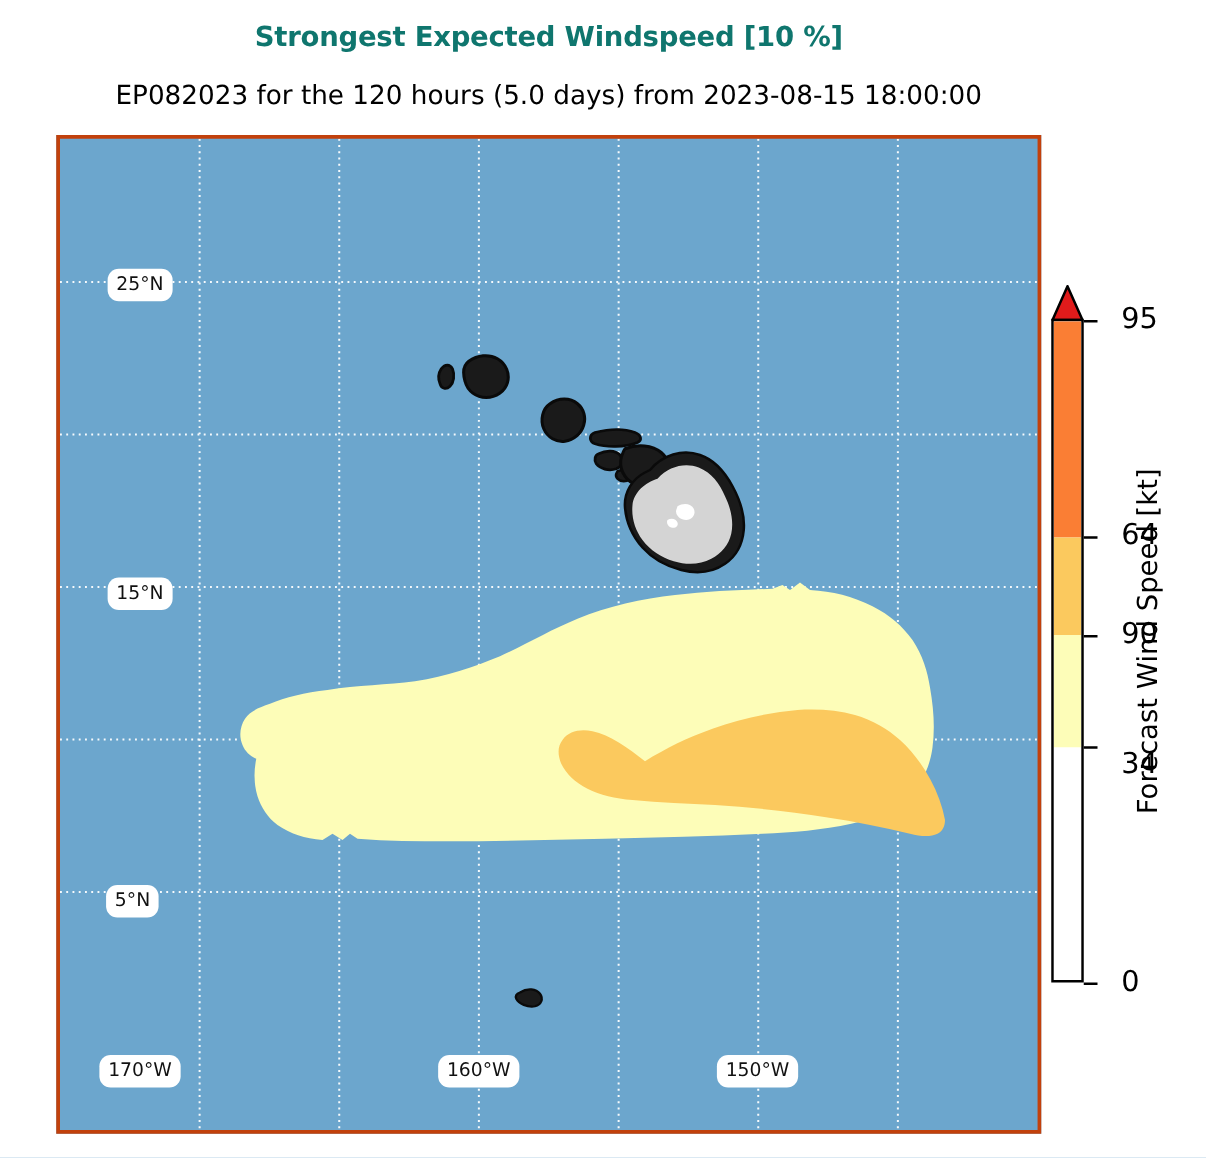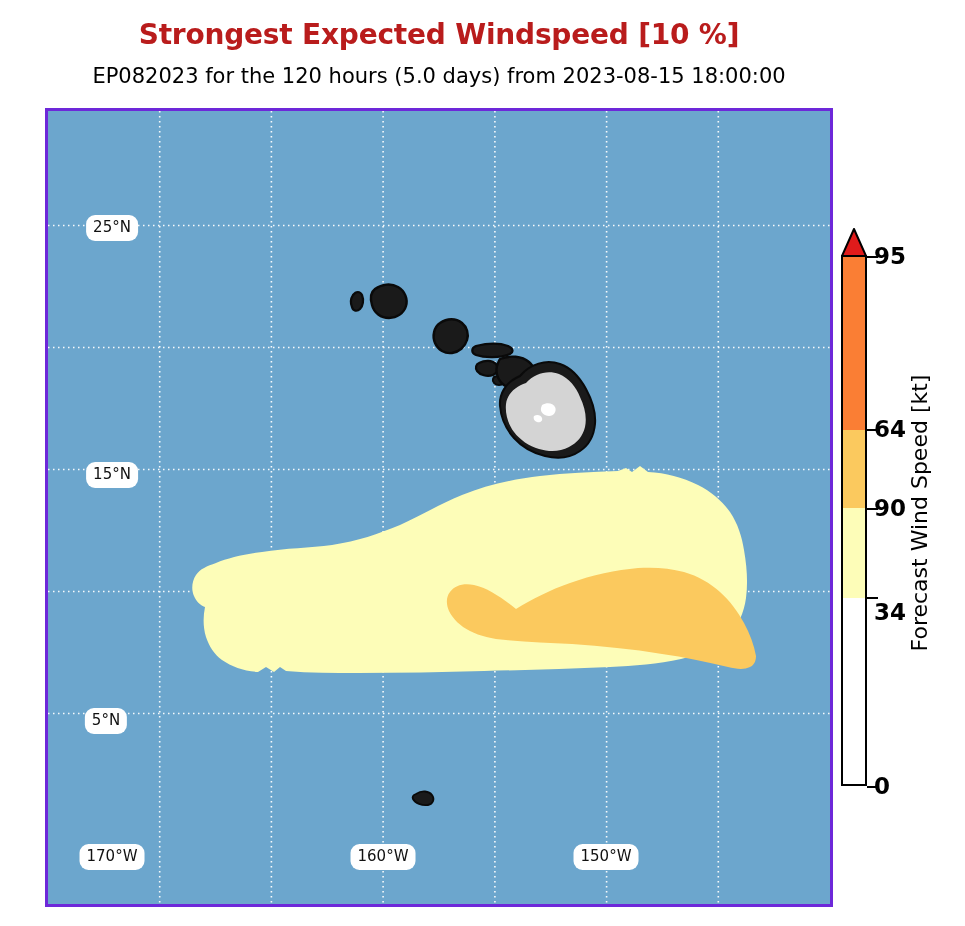--- a/index.html
+++ b/index.html
@@ -15,23 +15,23 @@
     overflow: hidden;
   }
 
   
   #chart-title {
     position: absolute;
     left: 0;
     top: 18px;
     width: 878px;
     text-align: center;
-    font-size: 28px;
+    font-size: 22px;
     font-weight: bold;
-    color: #b91c1c;
+    color: #0f766e;
     letter-spacing: -0.2px;
     white-space: nowrap;
   }
   #chart-subtitle {
     position: absolute;
     left: 0;
     top: 64px;
     width: 878px;
     text-align: center;
     font-size: 21px;
@@ -41,21 +41,21 @@
   }
 
   
   #map-frame {
     position: absolute;
     left: 45px;
     top: 108px;
     width: 788px;
     height: 799px;
     box-sizing: border-box;
-    border: 3px solid #6d28d9;
+    border: 3px solid #c2410c;
     background: #6CA6CD;
     overflow: hidden;
   }
   #map-inner {
     position: absolute;
     left: 0; top: 0;
     width: 100%; height: 100%;
   }
   #map-svg { display: block; }
 
@@ -100,27 +100,26 @@
   }
   .cb-tick {
     position: absolute;
     left: 26px;
     width: 11px;
     height: 0;
     border-top: 2px solid #000000;
   }
   .cb-ticklabel {
     position: absolute;
-    left: 33px;
+    left: 56px;
     font-size: 23px;
     color: #000000;
     line-height: 1;
     transform: translateY(-50%);
     white-space: nowrap;
-    font-weight: bold;
   }
   #colorbar-axis-label {
     position: absolute;
     left: 78px;
     top: 50%;
     font-size: 22px;
     color: #000000;
     white-space: nowrap;
     transform: translate(-50%, -50%) rotate(-90deg);
     transform-origin: center center;

